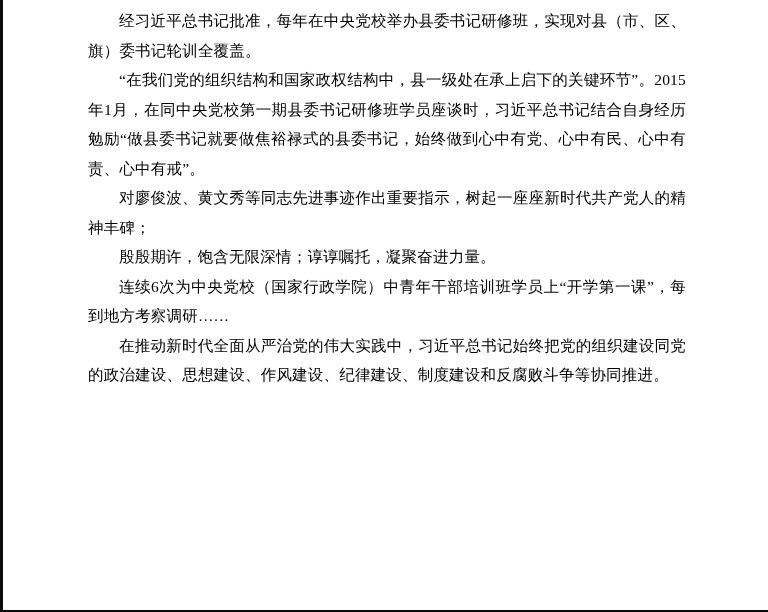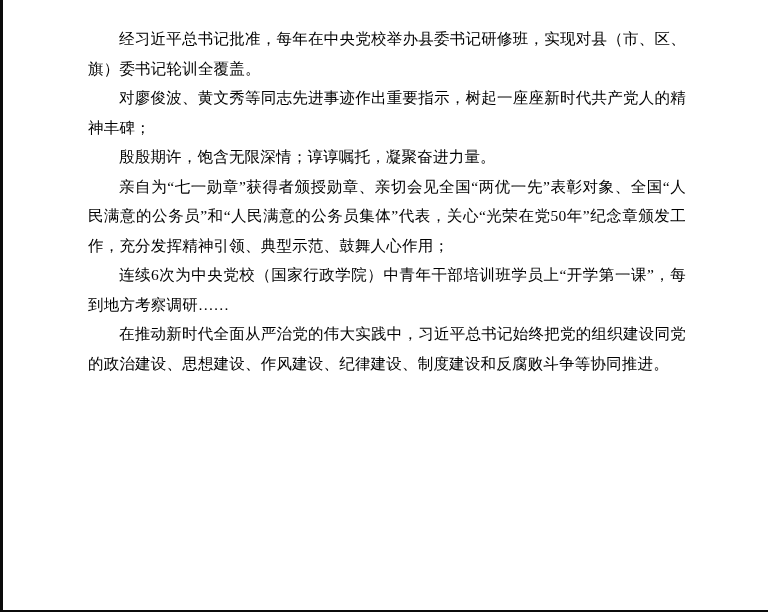--- a/index.html
+++ b/index.html
@@ -16,21 +16,21 @@
   #page {
     position: relative;
     width: 768px;
     height: 612px;
     background: #ffffff;
     box-sizing: border-box;
   }
   .doc-body {
     position: absolute;
     left: 88px;
-    top: 24px;
+    top: 6px;
     width: 598px;
   }
   p.para {
     margin: 0 0 0.0em 0;
     padding: 0;
     font-size: 15.5px;
     line-height: 29.5px;
     color: #000000;
     text-indent: 2em;
     text-align: justify;
@@ -56,21 +56,21 @@
   }
 </style>
 </head>
 <body>
 
 <div id="page">
   <div class="left-rule"></div>
 
   <div class="doc-body">
     <p class="para">经习近平总书记批准，每年在中央党校举办县委书记研修班，实现对县（市、区、旗）委书记轮训全覆盖。</p>
+    <p class="para">“在我们党的组织结构和国家政权结构中，县一级处在承上启下的关键环节”。2015年1月，在同中央党校第一期县委书记研修班学员座谈时，习近平总书记结合自身经历勉励“做县委书记就要做焦裕禄式的县委书记，始终做到心中有党、心中有民、心中有责、心中有戒”。</p>
     <p class="para">对廖俊波、黄文秀等同志先进事迹作出重要指示，树起一座座新时代共产党人的精神丰碑；</p>
     <p class="para">殷殷期许，饱含无限深情；谆谆嘱托，凝聚奋进力量。</p>
-    <p class="para">亲自为“七一勋章”获得者颁授勋章、亲切会见全国“两优一先”表彰对象、全国“人民满意的公务员”和“人民满意的公务员集体”代表，关心“光荣在党50年”纪念章颁发工作，充分发挥精神引领、典型示范、鼓舞人心作用；</p>
     <p class="para">连续6次为中央党校（国家行政学院）中青年干部培训班学员上“开学第一课”，每到地方考察调研……</p>
     <p class="para">在推动新时代全面从严治党的伟大实践中，习近平总书记始终把党的组织建设同党的政治建设、思想建设、作风建设、纪律建设、制度建设和反腐败斗争等协同推进。</p>
   </div>
 
   <div class="bottom-rule"></div>
 </div>
 
 </body></html>

